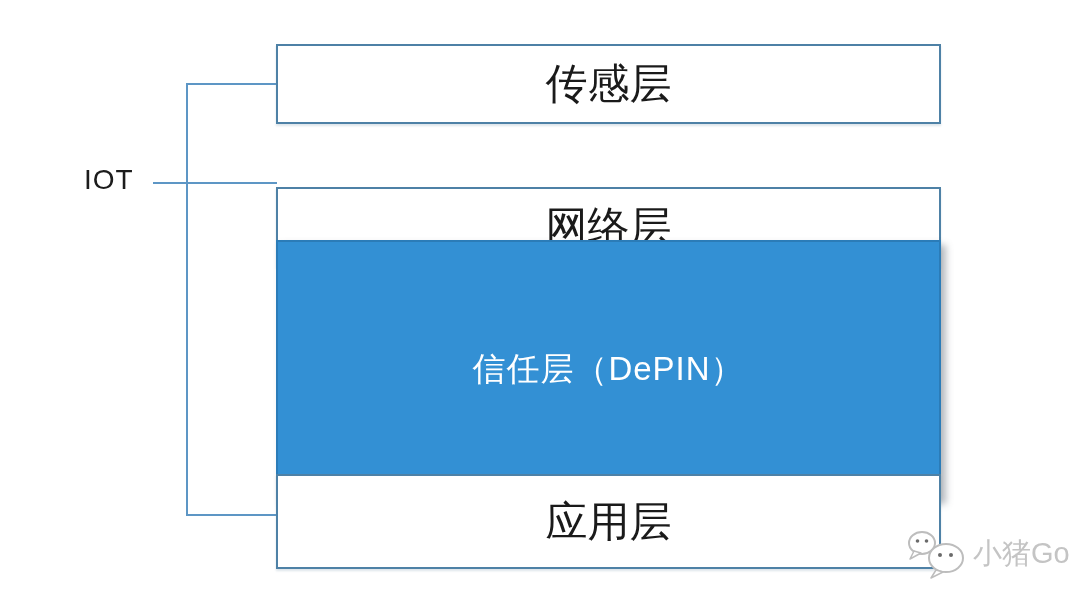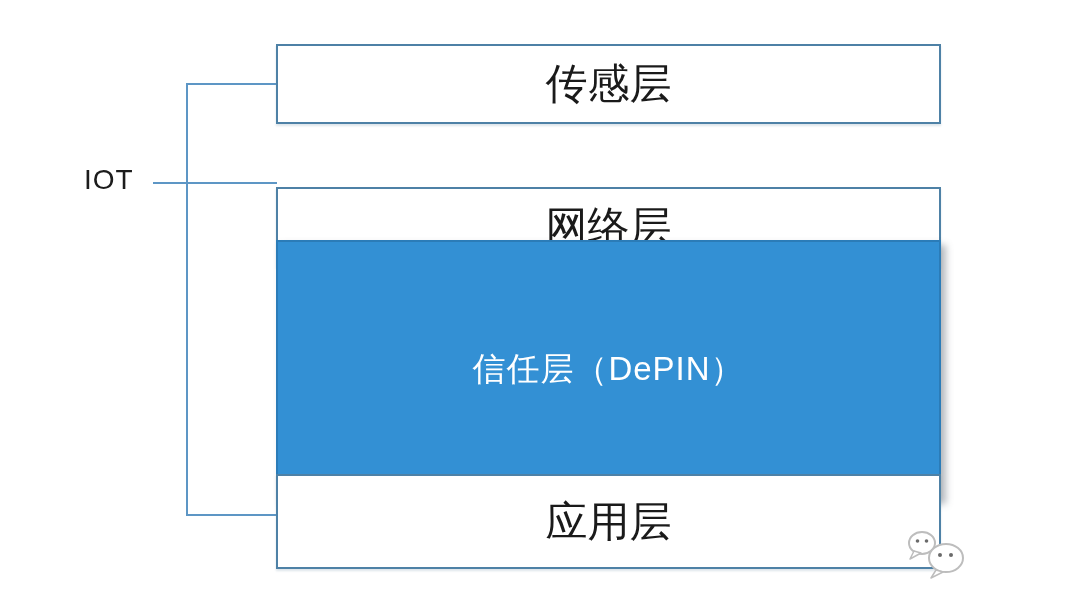--- a/index.html
+++ b/index.html
@@ -115,15 +115,16 @@
         <path d="M 9 23 L 5 31 L 16 25 Z" fill="#ffffff" stroke="#bdbdbd" stroke-width="1.5" stroke-linejoin="round"></path>
         <circle cx="12.5" cy="13" r="1.8" fill="#6b6b6b"></circle>
         <circle cx="21.5" cy="13" r="1.8" fill="#6b6b6b"></circle>
 
         <ellipse cx="41" cy="30" rx="17" ry="14" fill="#ffffff" stroke="#bdbdbd" stroke-width="2"></ellipse>
         <path d="M 31 42 L 26 50 L 38 44 Z" fill="#ffffff" stroke="#bdbdbd" stroke-width="1.5" stroke-linejoin="round"></path>
         <circle cx="35" cy="27" r="2" fill="#6b6b6b"></circle>
         <circle cx="46" cy="27" r="2" fill="#6b6b6b"></circle>
       </svg>
     </span>
+    <span class="watermark-text">小猪Go</span>
   </div>
 
 </div>
 
 </body></html>

